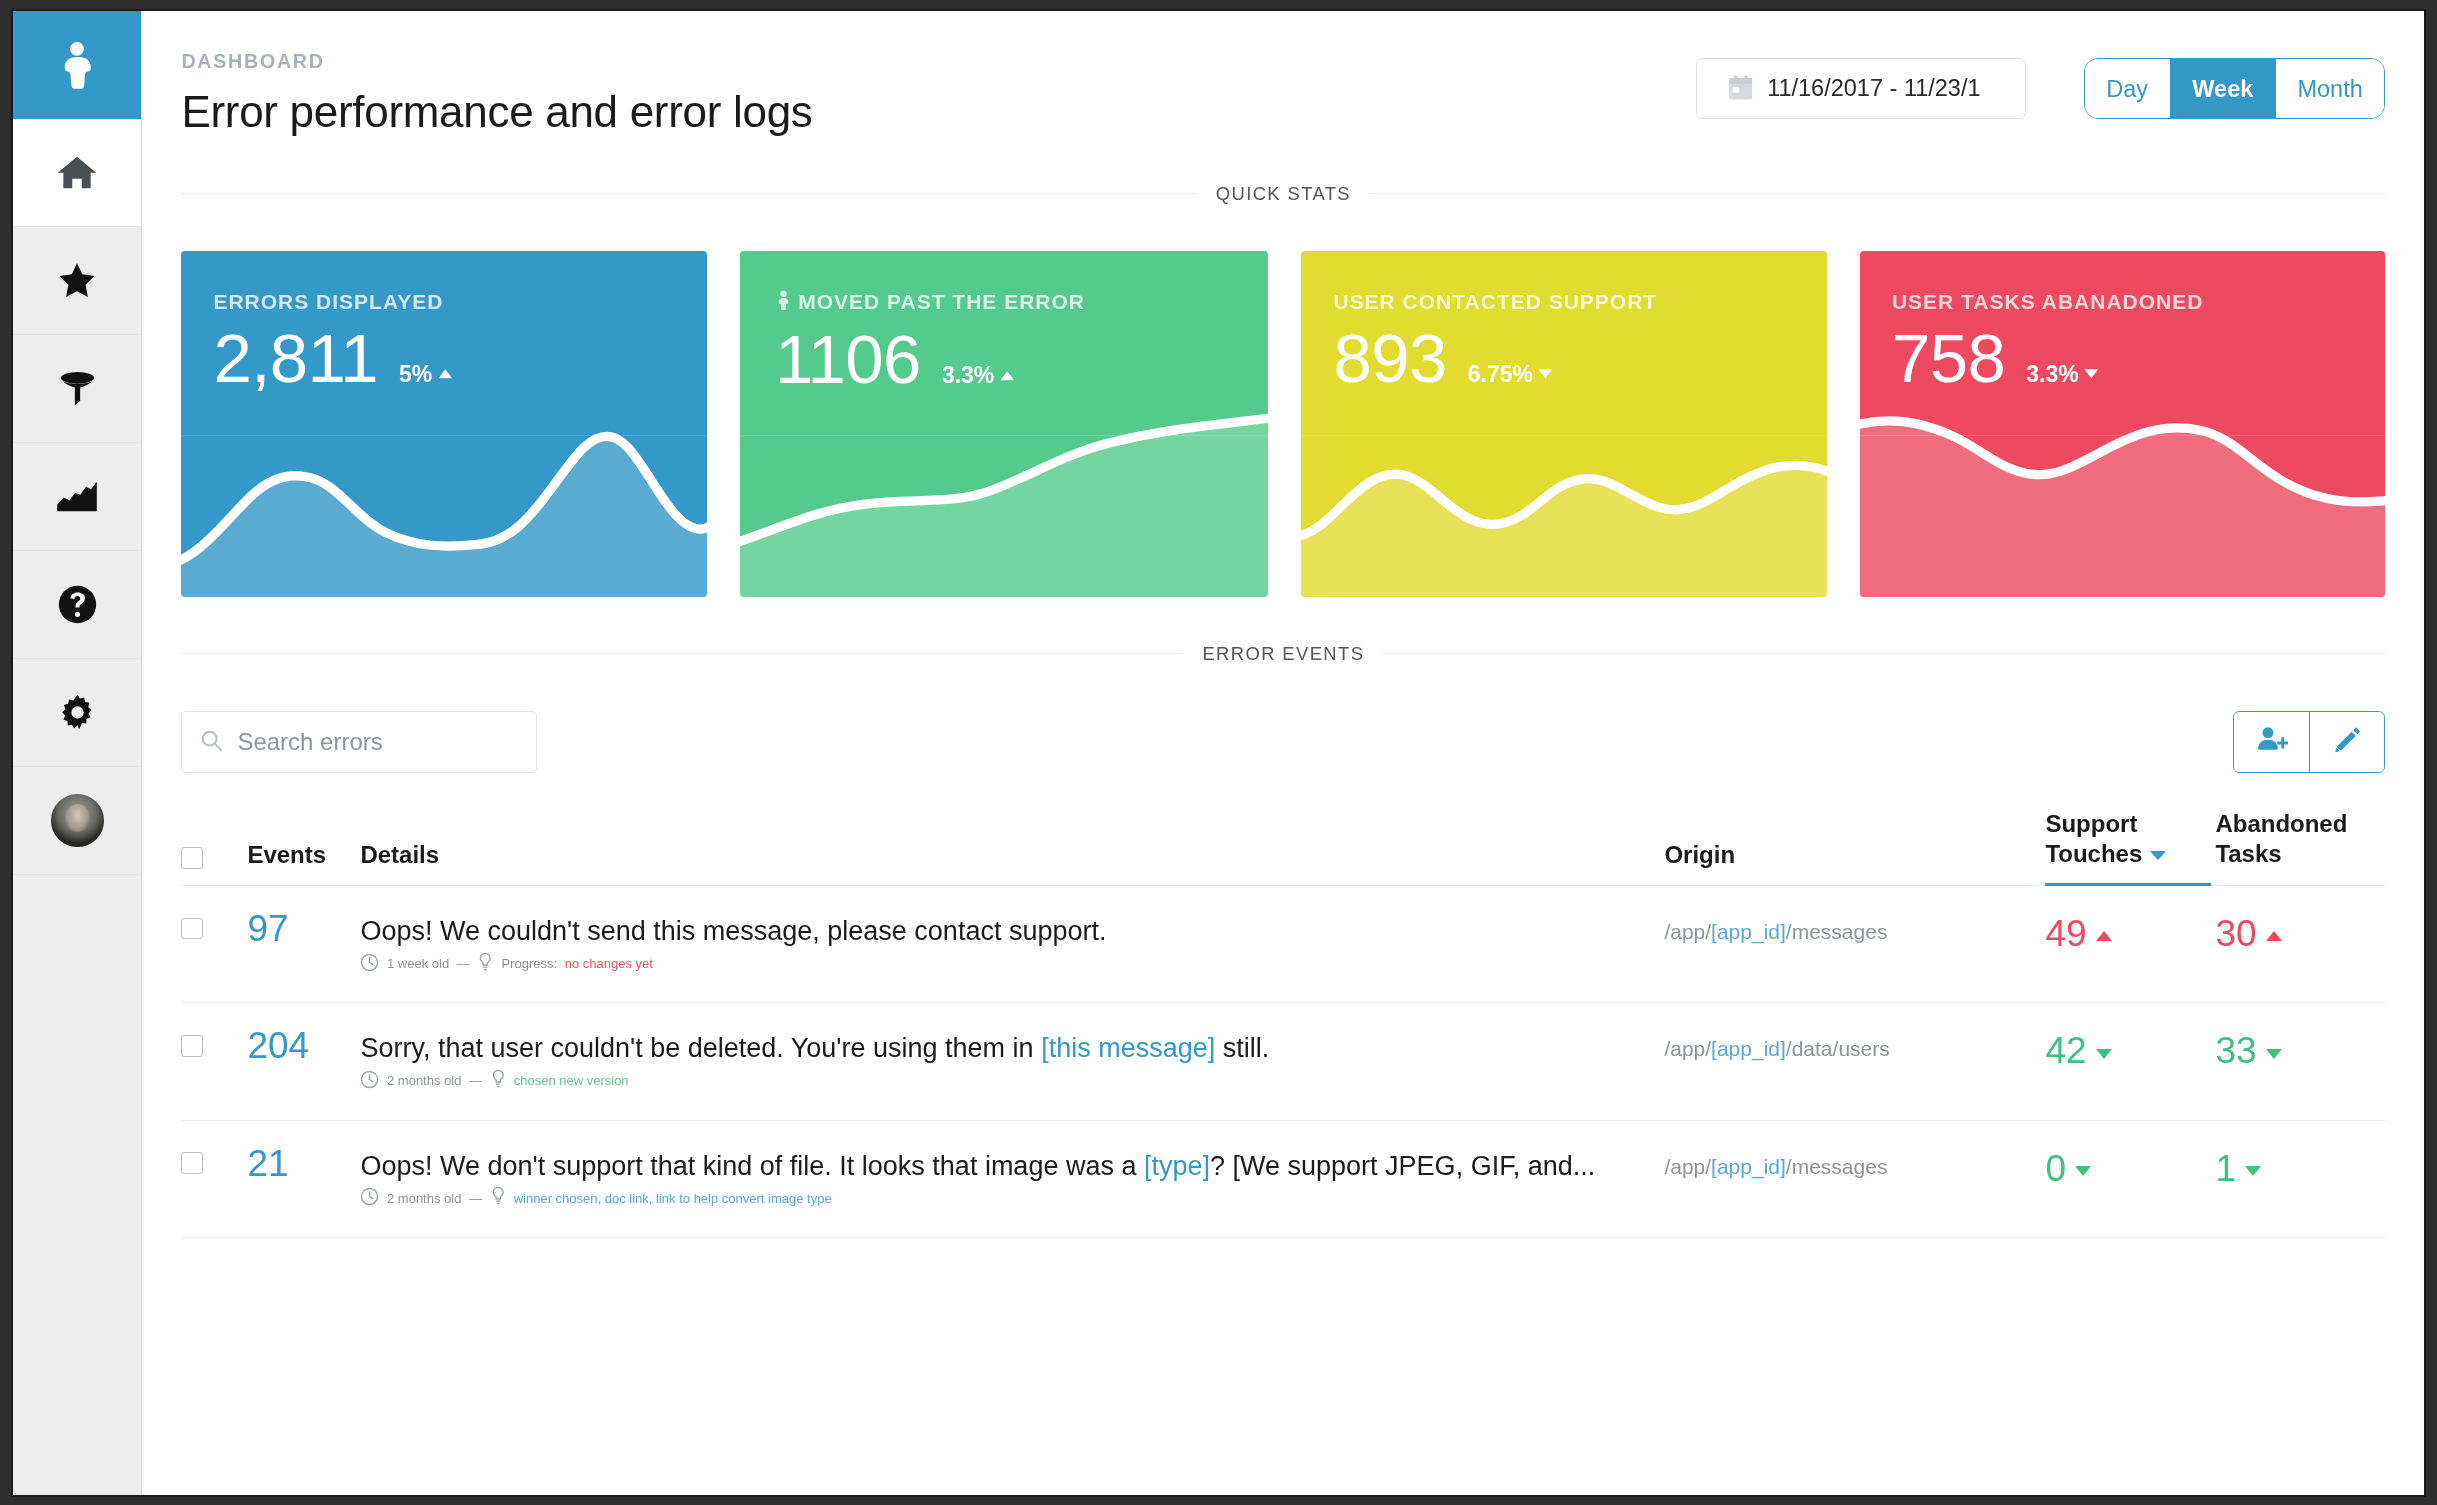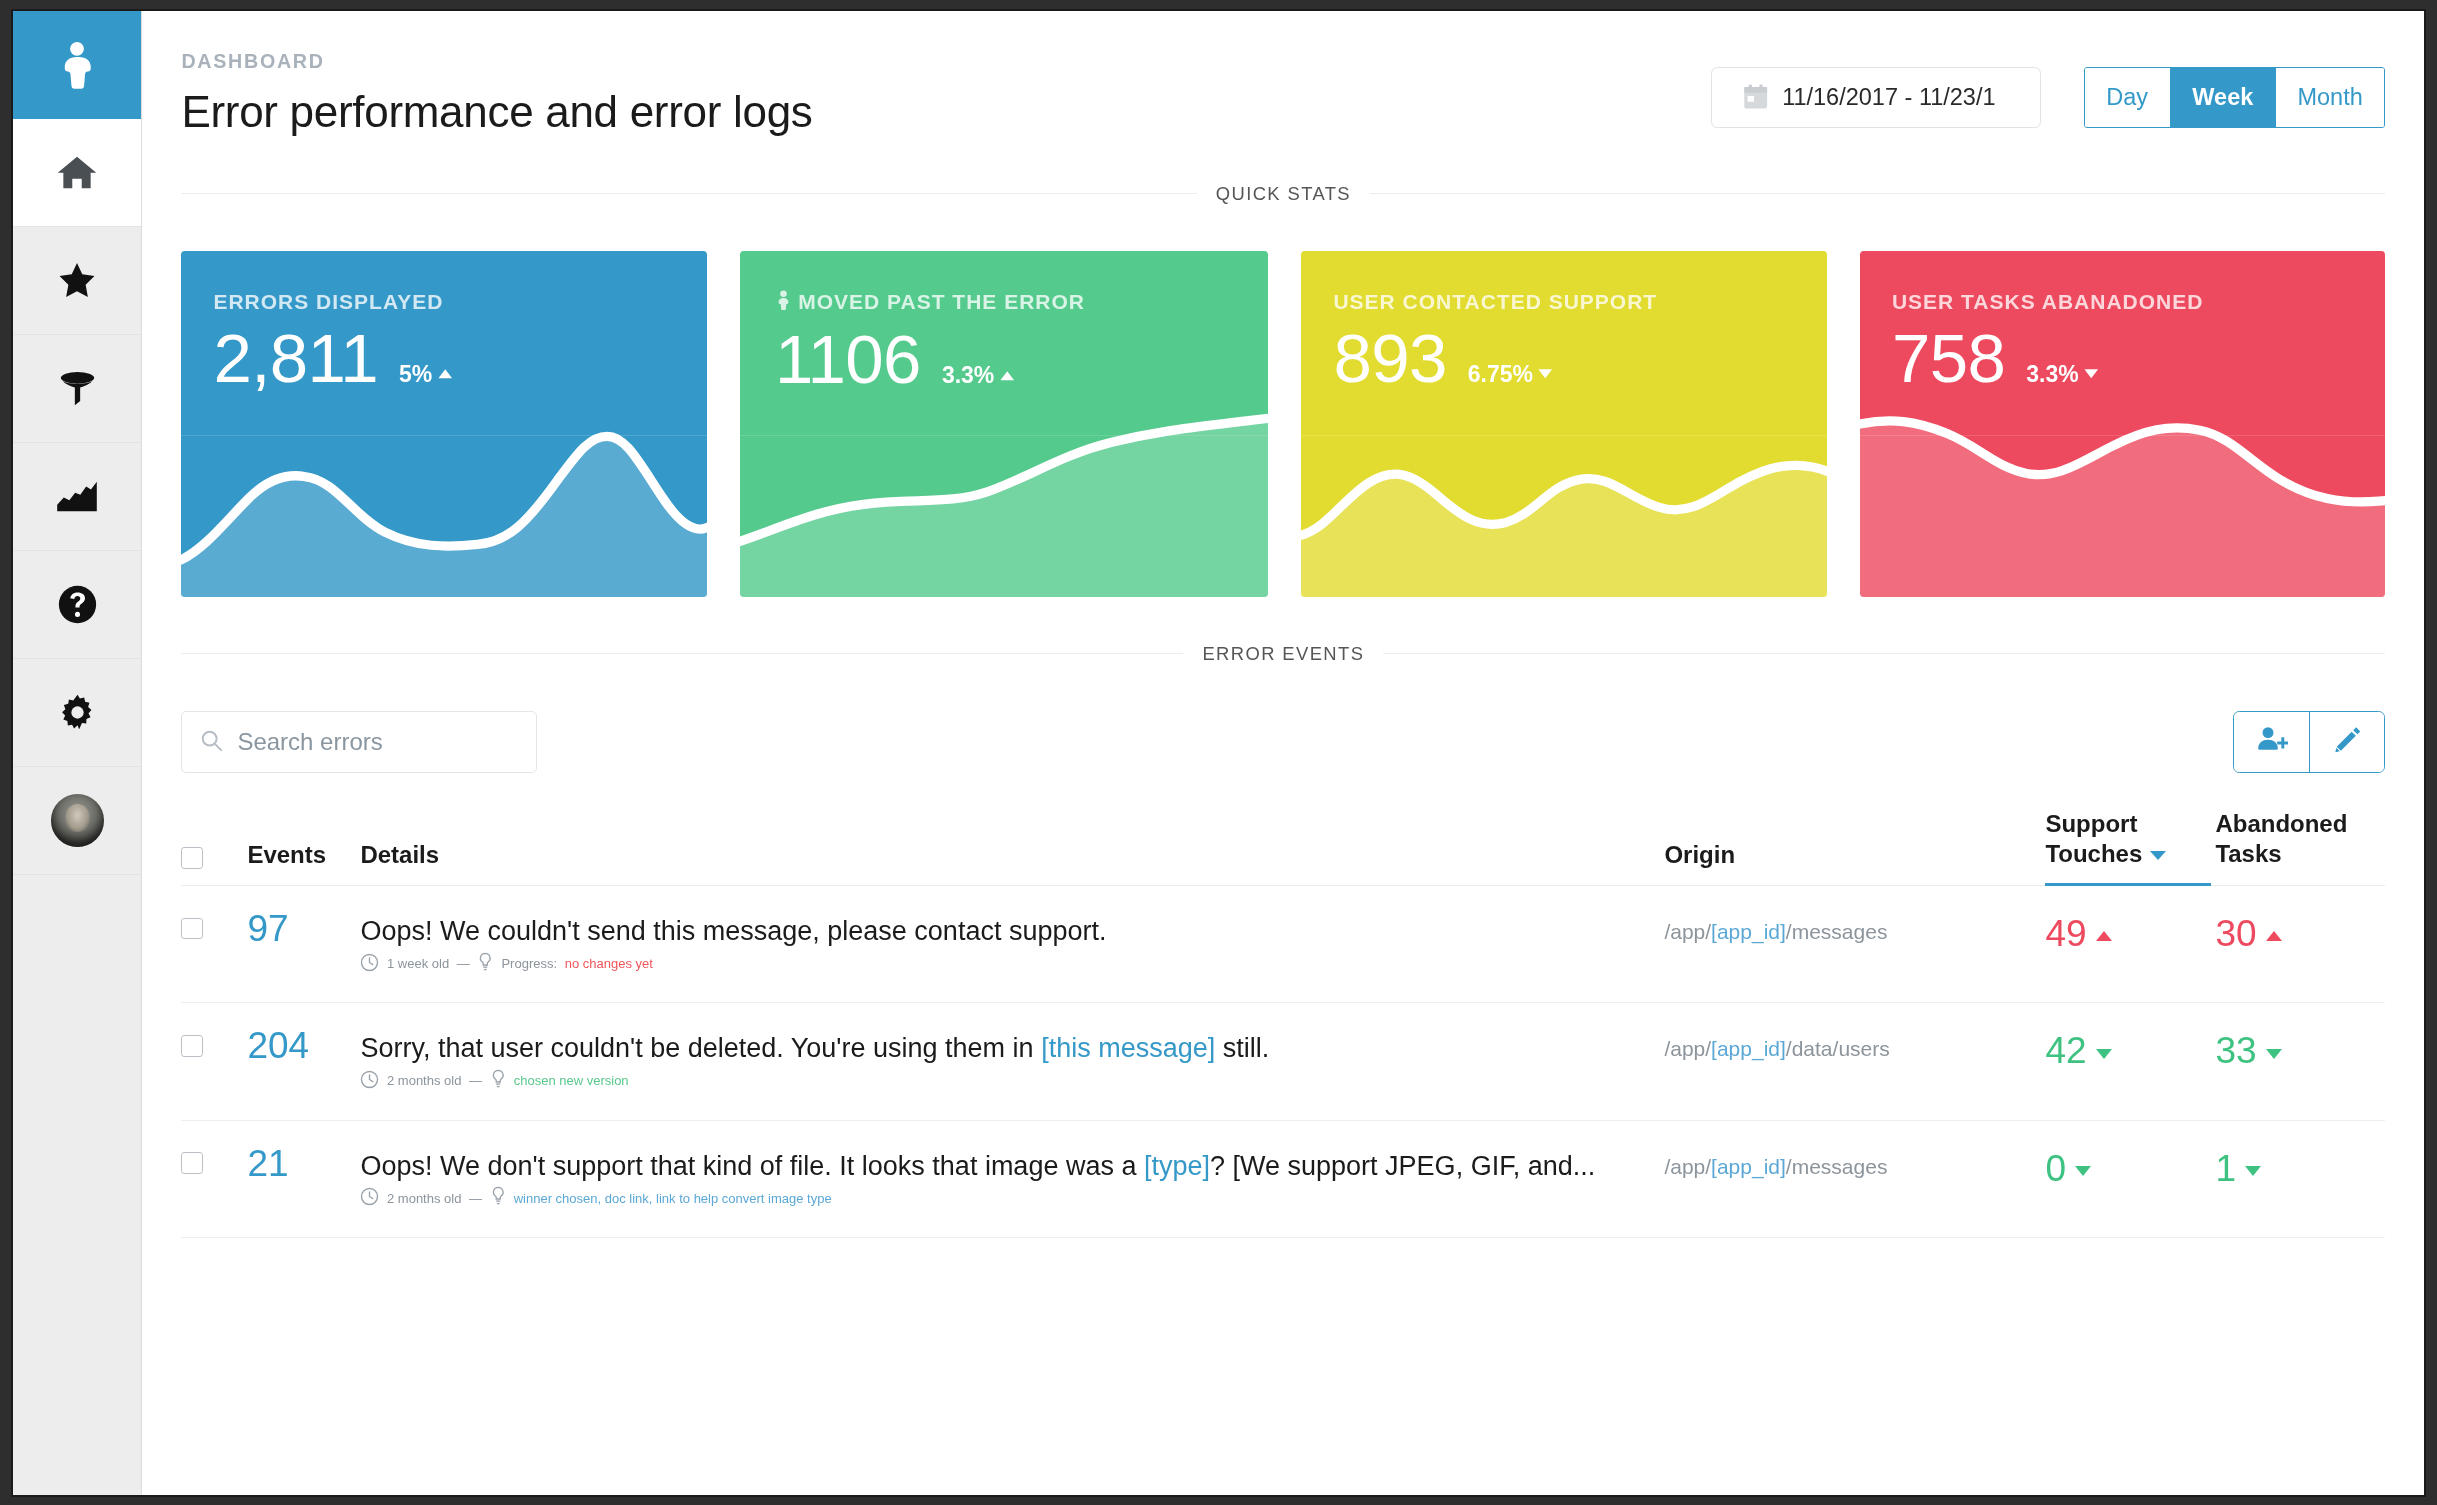--- a/index.html
+++ b/index.html
@@ -42,41 +42,41 @@
   .avatar::after{
     content:""; position:absolute; left:14px; top:10.2px; width:25.4px; height:28px;
     border-radius:50% 50% 45% 45%;
     background:radial-gradient(ellipse at 50% 40%, #cfc9bd 0%, #a49c8d 55%, rgba(60,58,54,0) 78%);
   }
 
   
   .main { flex:1; min-width:0; padding:0 0 0 0; position:relative; }
   .inner { padding:0 39px 0 39px; }
 
-  .page-head { display:flex; align-items:center; padding-top:41px;gap:17px; }
+  .page-head { display:flex; align-items:flex-start; padding-top:41px;gap:17px; }
   .titles { flex:1; }
   .kicker {
     font-size:19.7px; letter-spacing:1.7px; font-weight:700;
     color:#a9b2bb; line-height:1;
   }
   .page-title {
     font-size:44px; font-weight:400; color:#1b1b1b;
     margin-top:16.5px; line-height:1.1; letter-spacing:-0.3px;
   }
   .head-right { display:flex; align-items:center; padding-top:6.3px; }
   .daterange {
     display:flex; align-items:center; gap:14px;
     border:1.3px solid #dfe3e6; border-radius:6.3px;
     height:61px; padding:0 31px; min-width:330px;
     background:#fff;
   }
   .daterange .val { font-size:23.5px; color:#2a2a2a; white-space:nowrap; }
   .seg {
-    display:flex; margin-left:43px;
-    border:1.3px solid #3498c8; border-radius:3px; overflow:hidden; height:61px;
+    display:flex; margin-left:58px;
+    border:1.3px solid #3498c8; border-radius:14px; overflow:hidden; height:61px;
   }
   .seg button {
     font-family:inherit; font-size:23.5px; background:#fff; color:#3498c8;
     border:none; padding:0 21.6px; cursor:pointer; line-height:58px;
   }
   .seg button + button { border-left:1.3px solid #3498c8; }
   .seg button.on { background:#3498c8; color:#fff; font-weight:700; }
 
   
   .sec-div { display:flex; align-items:center; gap:19px; margin-top:46px; }

